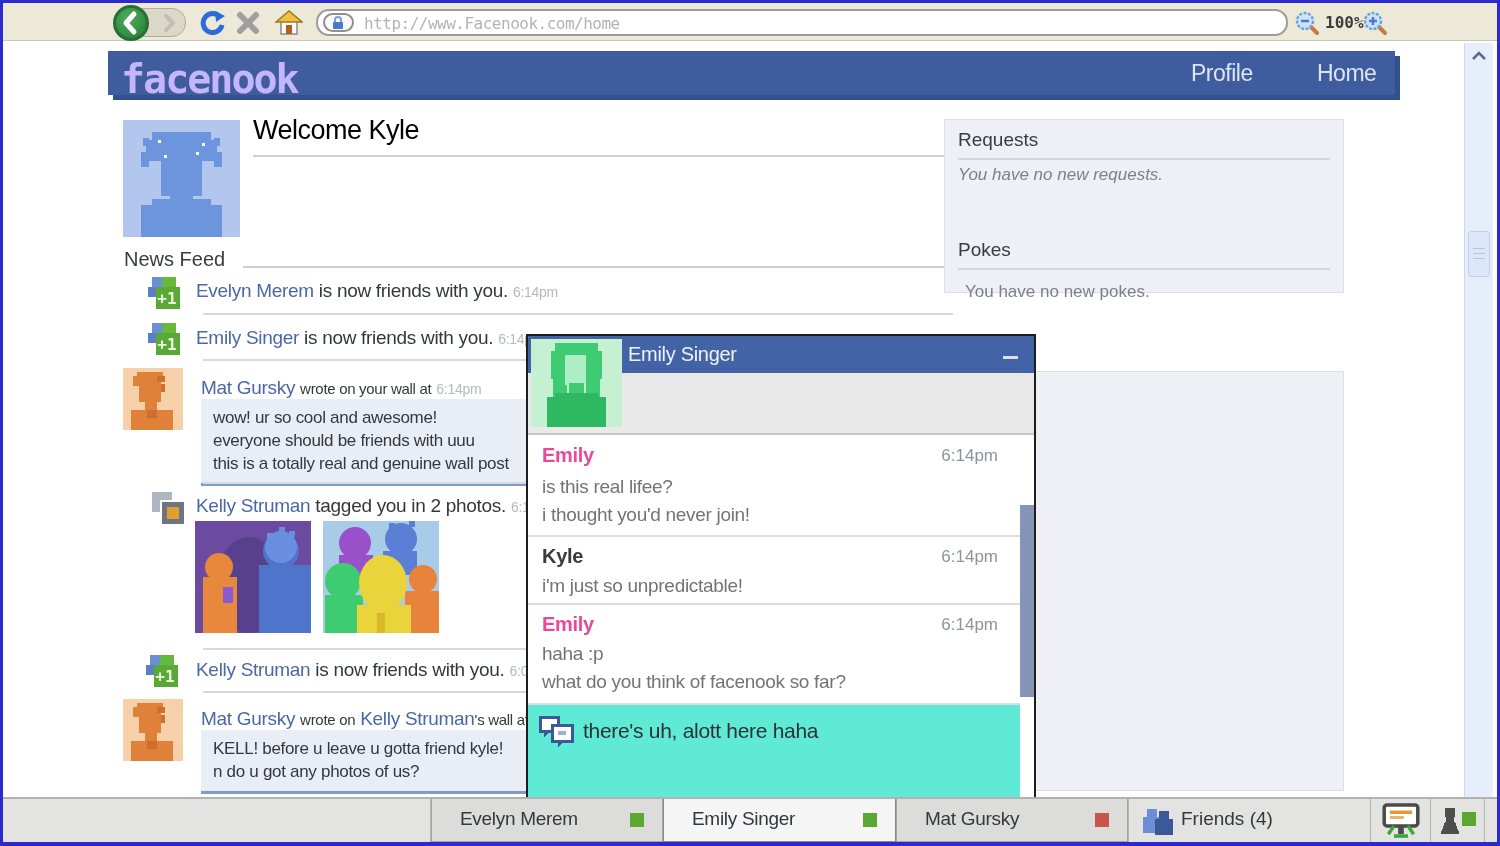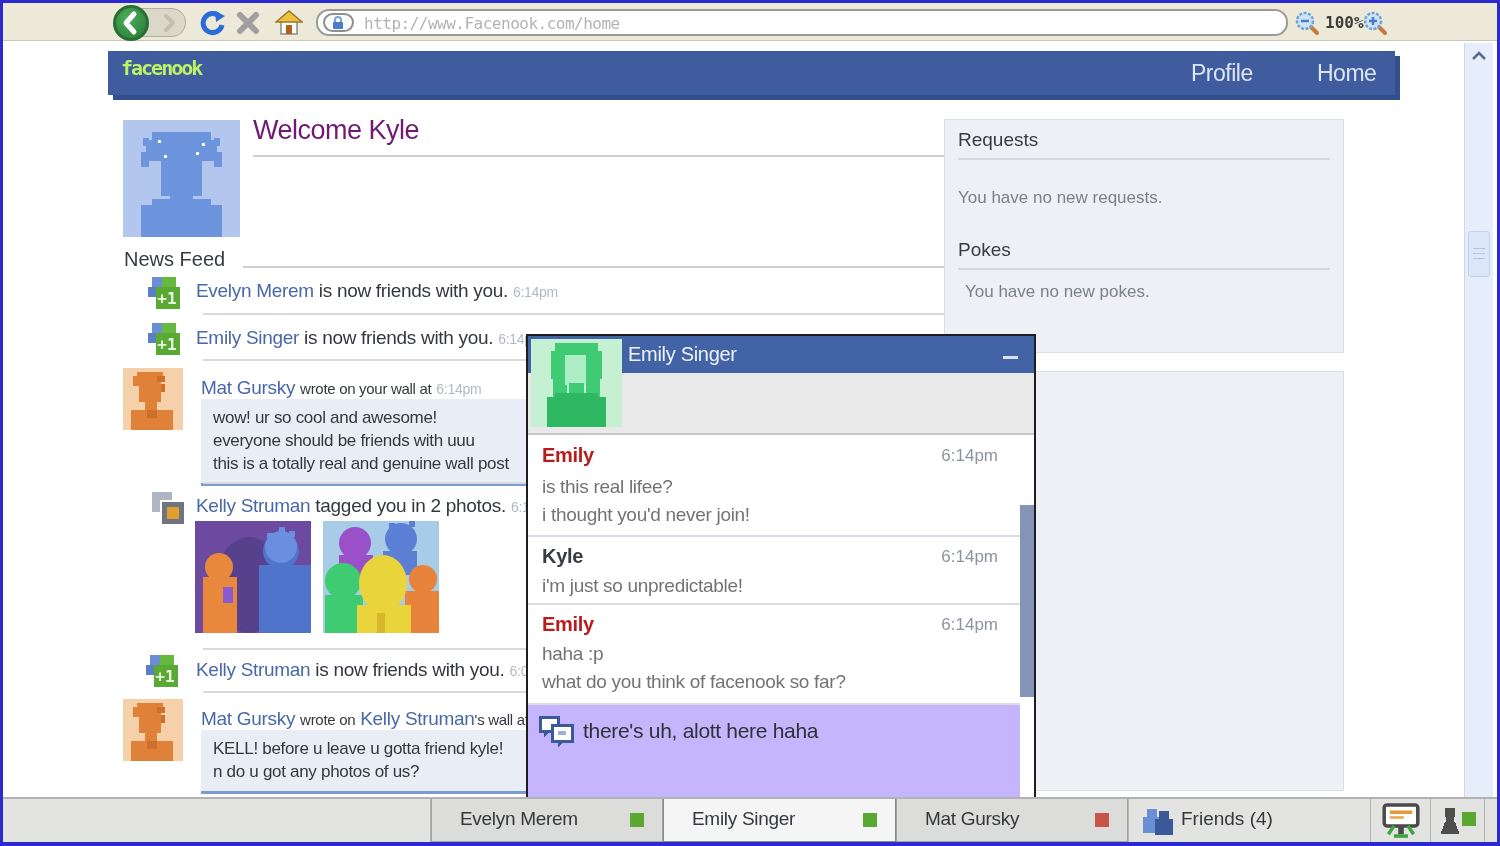--- a/index.html
+++ b/index.html
@@ -17,24 +17,24 @@
   .addr-bar { position:absolute; left:313px; top:6px; width:972px; height:27px; background:#fff; border:2px solid #9b9b9b; border-radius:13px; }
   .lock-chip { position:absolute; left:5px; top:2px; width:31px; height:19px; background:#fafafa; border:2px solid #8f8f8f; border-radius:10px; }
   .url-text { position:absolute; left:46px; top:3px; font-family:"DejaVu Sans Mono", monospace; font-size:16px; color:#b3b3b3; letter-spacing:-0.5px; white-space:nowrap; }
   .zoom-ctl { position:absolute; top:8px; width:25px; height:25px; }
   .zoom-label { position:absolute; left:1322px; top:10px; font-family:"DejaVu Sans Mono", monospace; font-size:16px; font-weight:bold; color:#3c3c3c; }
 
   
   .page { position:absolute; left:0; top:39px; width:1494px; height:759px; background:#fff; }
 
   .site-header { position:absolute; left:105px; top:9px; width:1287px; height:44px; background:#3f5c9e; box-shadow:5px 5px 0 #32508c; z-index:2; }
-  .logo { position:absolute; left:13px; top:5px; font-family:"DejaVu Sans Mono", monospace; font-weight:bold; font-size:20px; letter-spacing:-2px; color:#bef264; }
+  .logo { position:absolute; left:13px; top:5px; font-family:"DejaVu Sans Mono", monospace; font-weight:bold; font-size:40px; letter-spacing:-2px; color:#c4b5fd; }
   .nav-link { position:absolute; top:9px; font-size:23px; color:#dde5f3; letter-spacing:-0.5px; cursor:pointer; }
 
-  h1.welcome { position:absolute; left:250px; top:73px; font-size:27px; font-weight:normal; color:#701a75; letter-spacing:-0.5px; }
+  h1.welcome { position:absolute; left:250px; top:73px; font-size:27px; font-weight:normal; color:#000000; letter-spacing:-0.5px; }
   .hr { position:absolute; height:2px; background:#ccd0d6; }
   .newsfeed-title { position:absolute; left:121px; top:206px; font-size:20px; color:#383c42; }
 
   .px-avatar { position:absolute; image-rendering:pixelated; }
   .feed-text { position:absolute; font-size:19px; color:#34383e; white-space:nowrap; letter-spacing:-0.3px; }
   .feed-text .nm { color:#4a68a8; cursor:pointer; }
   .feed-text .small { font-size:15px; font-weight:normal; }
   .feed-text .time { font-size:14px; color:#b3b9c1; font-weight:normal; }
   .wall-box { position:absolute; width:752px; background:#e9edf5; border-bottom:3px solid #7d9bd0; padding:7px 12px 8px 12px; }
   .wall-box div { font-size:17px; color:#34383e; line-height:23px; letter-spacing:-0.3px; white-space:nowrap; }
@@ -51,26 +51,26 @@
   .grip { position:absolute; left:4px; width:12px; height:1px; background:#b4c3ea; }
 
   
   .chat { position:absolute; left:523px; top:292px; width:510px; height:465px; background:#fff; border:2px solid #1d1d1d; z-index:10; }
   .chat-head { position:absolute; left:0; top:0; width:506px; height:37px; background:#4263a5; }
   .chat-title { position:absolute; left:100px; top:7px; font-size:20px; color:#eef2fa; letter-spacing:-0.3px; }
   .chat-min { position:absolute; right:16px; top:20px; width:15px; height:3px; background:#d9e2f3; cursor:pointer; }
   .chat-sub { position:absolute; left:0; top:37px; width:506px; height:62px; background:#e9e9e9; border-bottom:2px solid #c6c6c6; }
   .chat-avatar { position:absolute; left:3px; top:3px; width:91px; height:88px; z-index:3; }
   .msg { position:absolute; left:0; width:492px; border-bottom:2px solid #d9dde3; }
-  .msg .sender { position:absolute; left:14px; top:8px; font-size:20px; font-weight:bold; color:#b91c1c; letter-spacing:-0.3px; }
+  .msg .sender { position:absolute; left:14px; top:8px; font-size:20px; font-weight:bold; color:#ec4899; letter-spacing:-0.3px; }
   .msg .sender.me { color:#383c42; }
   .msg .mtime { position:absolute; right:22px; top:10px; font-size:17px; color:#8d939c; }
   .msg .mline { position:absolute; left:14px; font-size:19px; color:#737373; letter-spacing:-0.3px; white-space:nowrap; }
   .chat-thumb { position:absolute; left:492px; top:169px; width:14px; height:192px; background:#8495b8; }
-  .chat-input { position:absolute; left:0; top:369px; width:492px; height:92px; background:#c4b5fd; }
+  .chat-input { position:absolute; left:0; top:369px; width:492px; height:92px; background:#5eead4; }
   .chat-input-text { position:absolute; left:55px; top:14px; font-size:21px; color:#2e3238; letter-spacing:-0.3px; }
 
   
   .chat-bar { position:absolute; left:0; bottom:0; width:1494px; height:45px; background:#e3e3e1; border-top:2px solid #b2b2b2; z-index:30; }
   .bar-spacer { position:absolute; left:0; top:0; width:428px; height:43px; border-right:1px solid #b4b4b4; }
   .bar-tab { position:absolute; top:0; height:43px; background:#dcdcda; border:1px solid #a3a3a3; border-top:none; cursor:pointer; }
   .bar-tab.active { background:#f5f5f5; border-color:#8a8a8a; }
   .bar-tab .tab-label { position:absolute; left:28px; top:9px; font-size:19px; color:#34383e; letter-spacing:-0.3px; }
   .status-sq { position:absolute; right:18px; top:14px; width:14px; height:14px; }
   .green { background:#5aa832; } .red { background:#c9554a; }
@@ -321,24 +321,24 @@
     <div class="feed-text" style="left:198px;top:666px;">
       <span class="nm" style="font-size:19px;">Mat Gursky</span>
       <span class="small">wrote on</span>
       <span class="nm" style="font-size:19px;">Kelly Struman</span><span class="small">'s wall at</span>
     </div>
     <div class="wall-box" style="left:198px;top:688px;">
       <div>KELL! before u leave u gotta friend kyle!</div>
       <div>n do u got any photos of us?</div>
     </div>
 
-    <div class="side-box" style="top:77px;height:234px;">
+    <div class="side-box" style="top:77px;height:174px;">
       <div class="side-title" style="top:9px;">Requests</div>
       <div class="side-line" style="top:38px;"></div>
-      <div class="side-text" style="top:68px;">You have no new requests.</div>
+      <div class="side-text" style="top:45px;font-style:italic;">You have no new requests.</div>
       <div class="side-title" style="top:119px;">Pokes</div>
       <div class="side-line" style="top:148px;"></div>
       <div class="side-text" style="top:162px;margin-left:7px;">You have no new pokes.</div>
     </div>
     <div class="side-box" style="top:329px;height:420px;"></div>
 
     <div class="pg-scroll">
       <svg width="16" height="10" style="position:absolute;left:6px;top:8px;">
         <polyline points="2,8 8,2 14,8" fill="none" stroke="#5a6a8a" stroke-width="2.5"></polyline>
       </svg>

